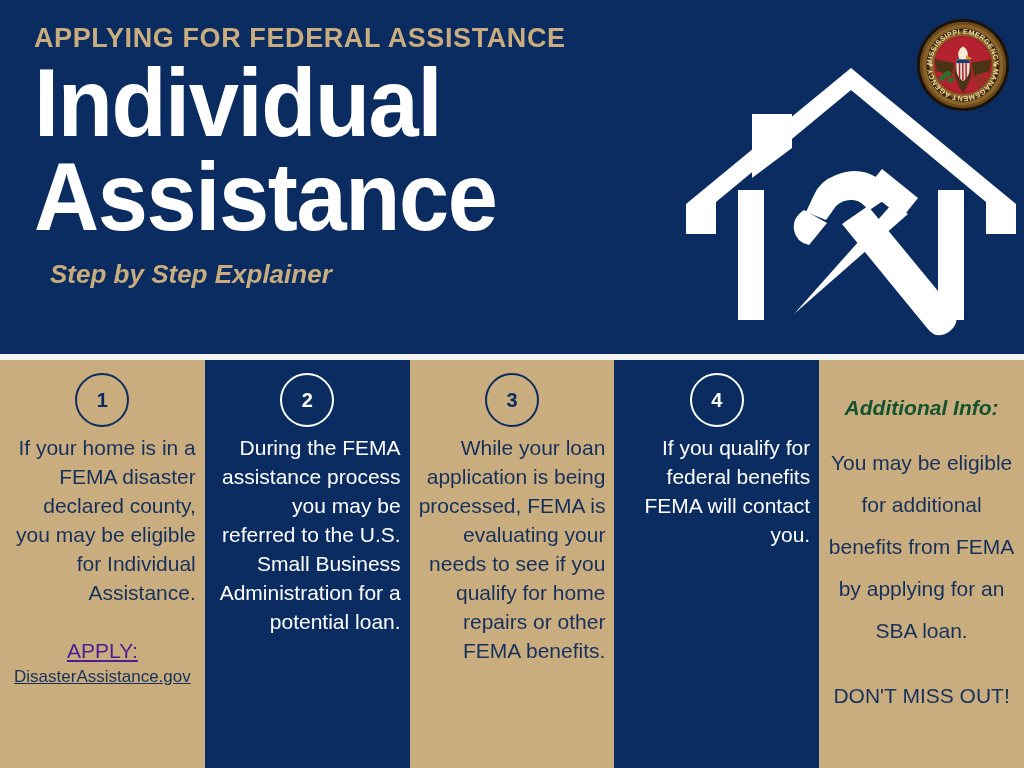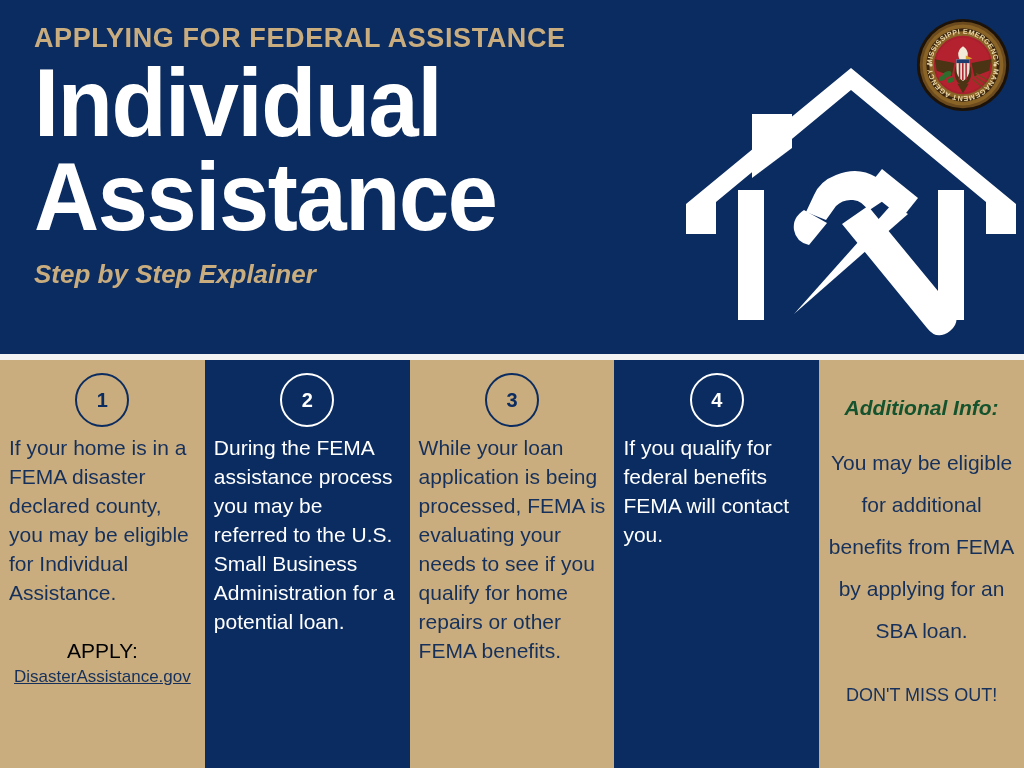--- a/index.html
+++ b/index.html
@@ -61,21 +61,21 @@
   .title .line {
     display: block;
     white-space: nowrap;
   }
   .subtitle {
     font-family: "Liberation Sans", sans-serif;
     font-size: 26px;
     font-weight: bold;
     font-style: italic;
     color: #c9ad7e;
-    margin: 14px 0 0 0;
+    margin: 14px 0 0 16px;
     white-space: nowrap;
   }
 
   
   .house-graphic {
     position: absolute;
     right: 8px;
     top: 62px;
     width: 330px;
     height: 280px;
@@ -146,37 +146,38 @@
     color: #0b2c60;
     line-height: 1;
   }
   .col.navy .step-num { color: #ffffff; }
 
   .col-body {
     font-family: "Liberation Sans", sans-serif;
     font-size: 21px;
     line-height: 29px;
     color: #16305c;
-    text-align: left;
+    text-align: right;
     margin: 0;
     width: 100%;
   }
   .col.navy .col-body { color: #ffffff; }
 
   .apply-block {
     margin-top: 29px;
     text-align: center;
     width: 100%;
   }
   .apply-label {
     font-family: "Liberation Sans", sans-serif;
     font-size: 21px;
     line-height: 29px;
-    color: #000000;
-    margin: 0;
+    color: #4c1d95;
+    margin: 0;
+    text-decoration: underline;
   }
   .apply-url {
     font-family: "Liberation Sans", sans-serif;
     font-size: 17px;
     line-height: 24px;
     color: #16305c;
     margin: 0;
     text-decoration: underline;
   }
 
@@ -195,21 +196,21 @@
     font-family: "Liberation Sans", sans-serif;
     font-size: 21px;
     line-height: 42px;
     color: #16305c;
     text-align: center;
     margin: 22px 0 0 0;
     width: 100%;
   }
   .addl-cta {
     font-family: "Liberation Sans", sans-serif;
-    font-size: 18px;
+    font-size: 21px;
     line-height: 29px;
     color: #16305c;
     text-align: center;
     margin: 29px 0 0 0;
     width: 100%;
   }
 </style>
 </head>
 <body>
 

